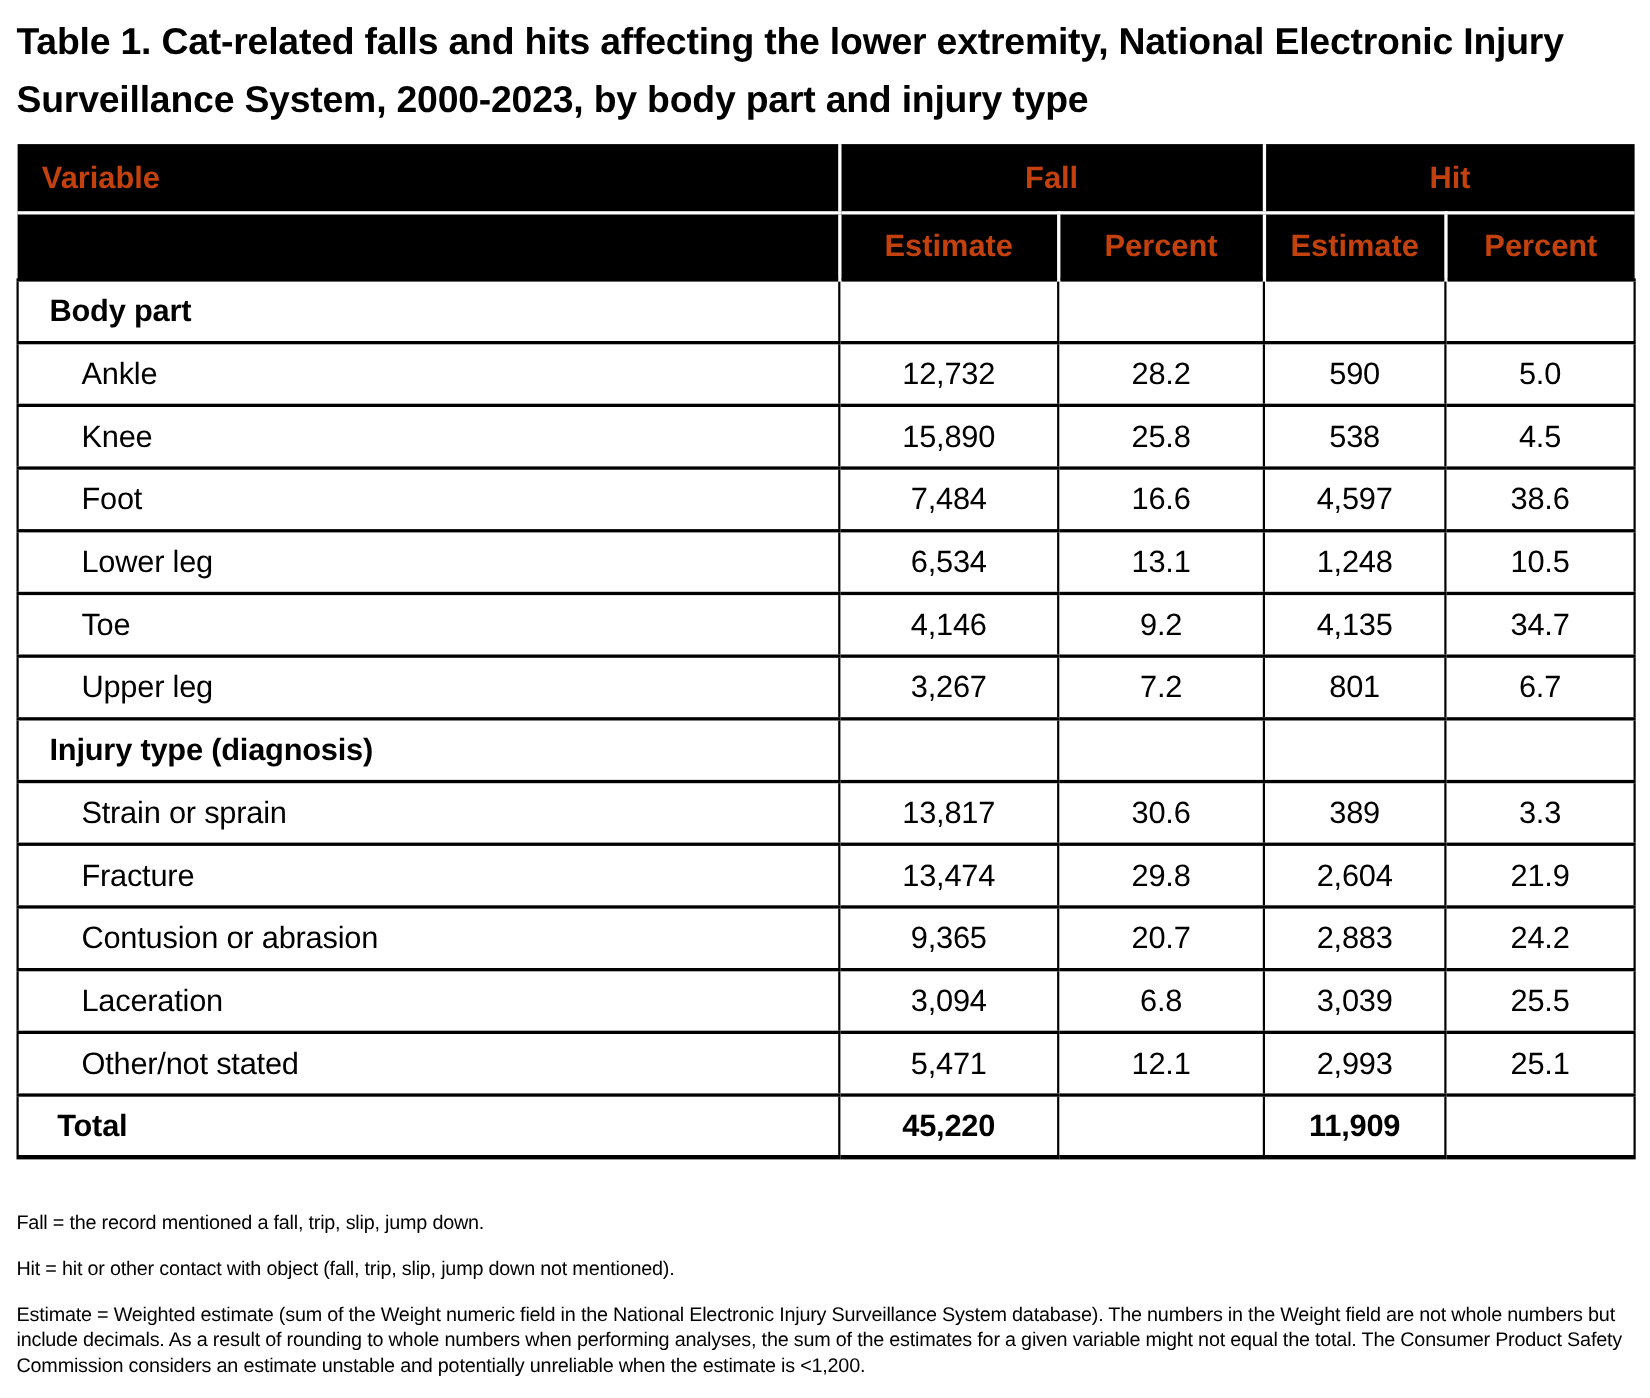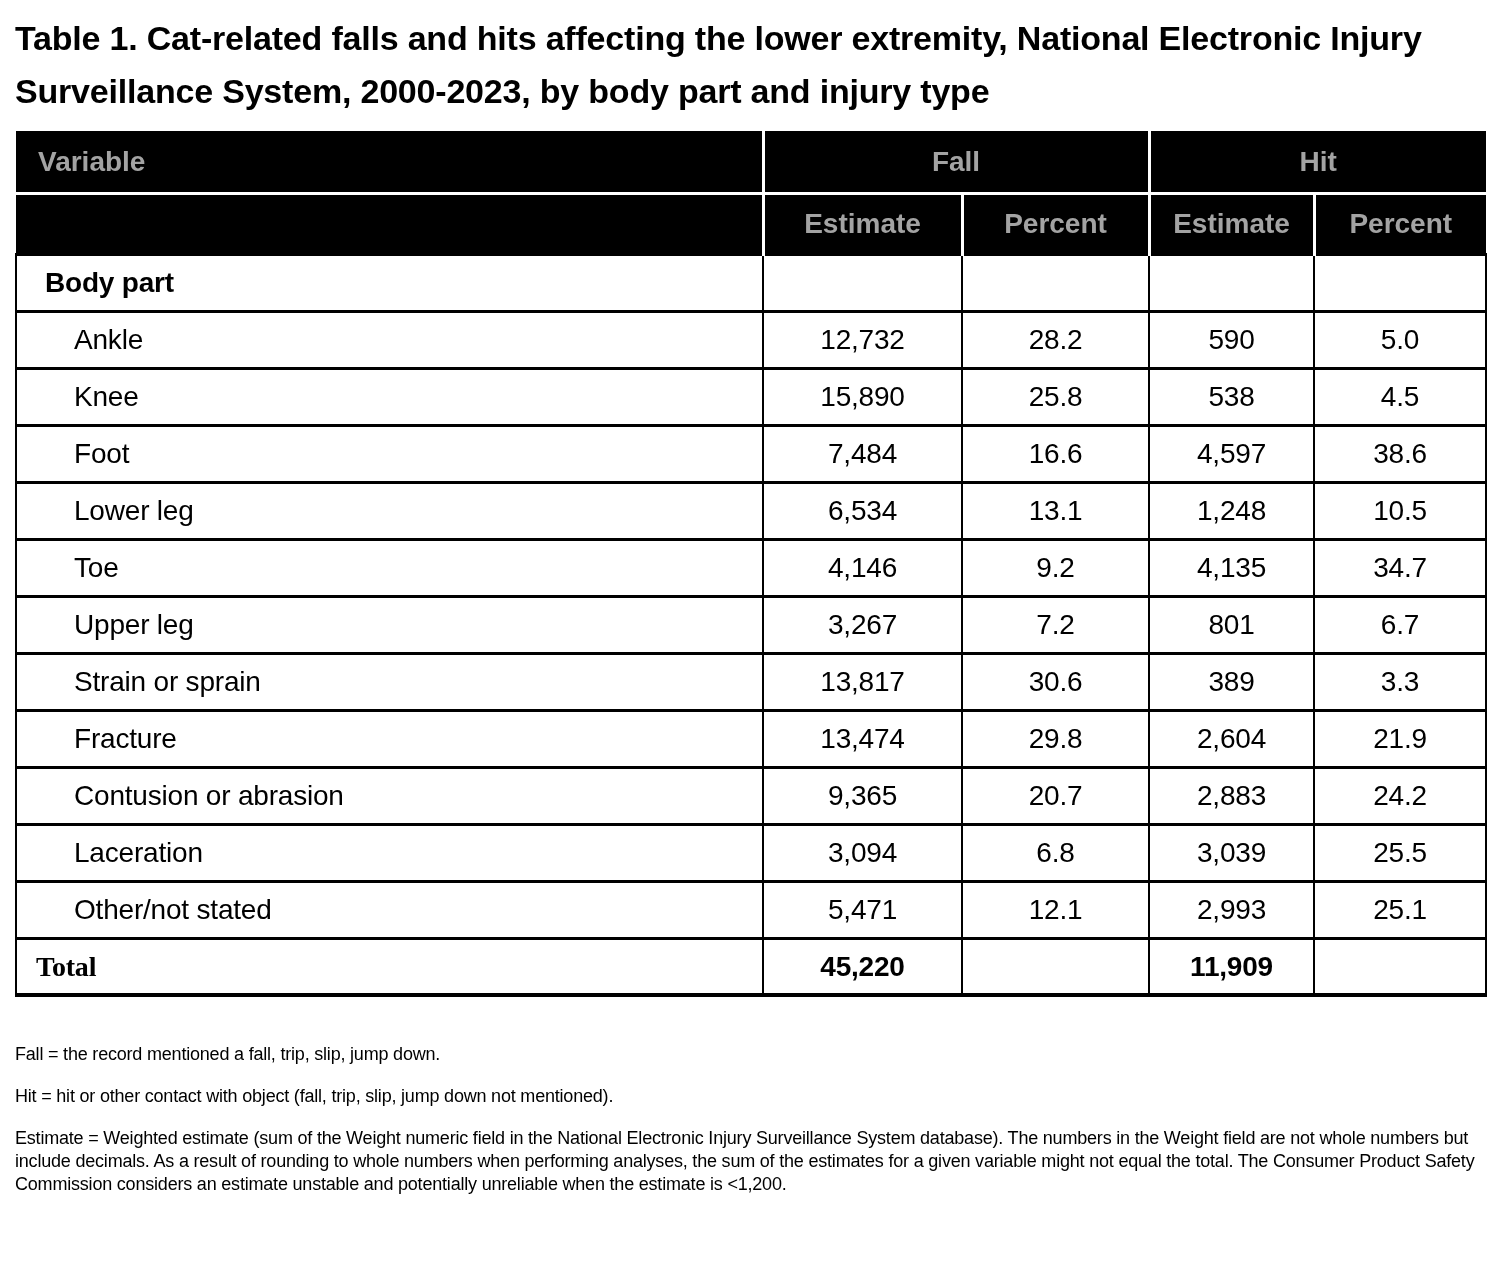--- a/index.html
+++ b/index.html
@@ -23,21 +23,21 @@
 
   table.data {
     border-collapse: collapse;
     table-layout: fixed;
     width: 1470px;
   }
 
   
   thead th {
     background: #000000;
-    color: #a3a3a3;
+    color: #c2410c;
     font-size: 28px;
     font-weight: 700;
     padding: 0;
     text-align: center;
     vertical-align: middle;
   }
   tr.hrow1 { height: 62px; }
   tr.hrow2 { height: 61px; }
   tr.hrow1 th { border-bottom: 3px solid #ffffff; }
   th.var-h { text-align: left; padding-left: 22px; }
@@ -51,21 +51,21 @@
     font-size: 28px;
     height: 57px;
     vertical-align: middle;
     padding: 0;
     letter-spacing: -0.2px;
   }
   td.lbl   { text-align: left; padding-left: 57px; }
   td.sec   { text-align: left; padding-left: 28px; font-weight: 700; }
   td.num   { text-align: center; }
   tr.total td { font-weight: 700; border-bottom-width: 4px; }
-  tr.total td.sec { padding-left: 19px; font-family: Liberation Serif, serif; }
+  tr.total td.sec { padding-left: 35px; }
 
   
   .footnotes { margin-top: 46px; width: 1472px; }
   .footnotes p {
     margin: 0 0 19px 0;
     font-size: 18px;
     line-height: 1.27;
     letter-spacing: -0.2px;
   }
   .footnotes p:last-child { margin-bottom: 0; }
@@ -143,20 +143,27 @@
       <td class="num">34.7</td>
     </tr>
     <tr>
       <td class="lbl">Upper leg</td>
       <td class="num">3,267</td>
       <td class="num">7.2</td>
       <td class="num">801</td>
       <td class="num">6.7</td>
     </tr>
 
+    <tr>
+      <td class="sec">Injury type (diagnosis)</td>
+      <td class="num"></td>
+      <td class="num"></td>
+      <td class="num"></td>
+      <td class="num"></td>
+    </tr>
 
     <tr>
       <td class="lbl">Strain or sprain</td>
       <td class="num">13,817</td>
       <td class="num">30.6</td>
       <td class="num">389</td>
       <td class="num">3.3</td>
     </tr>
     <tr>
       <td class="lbl">Fracture</td>

